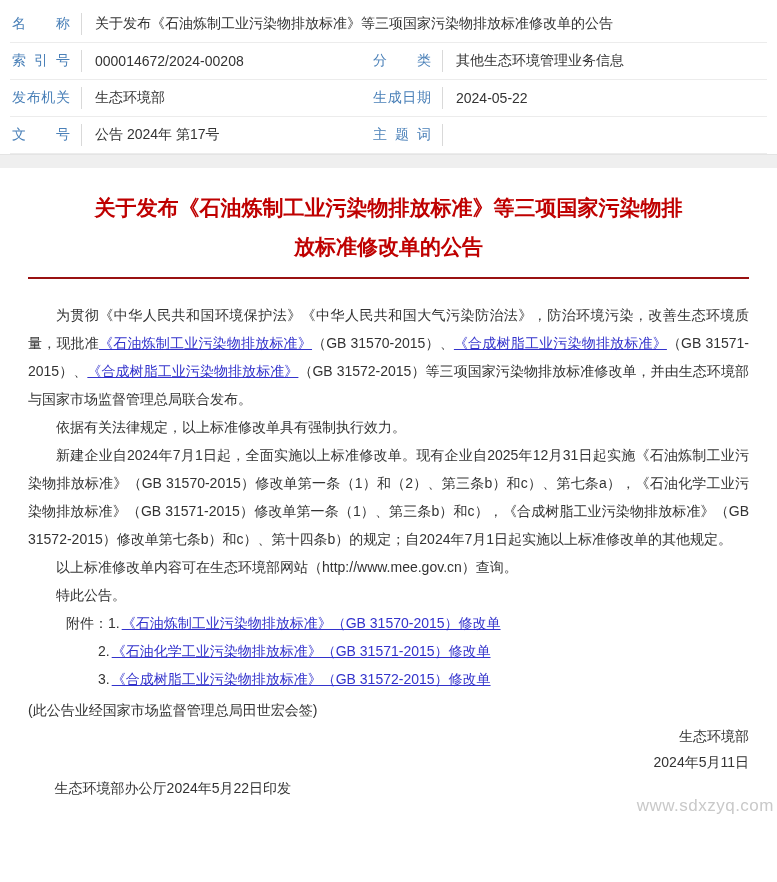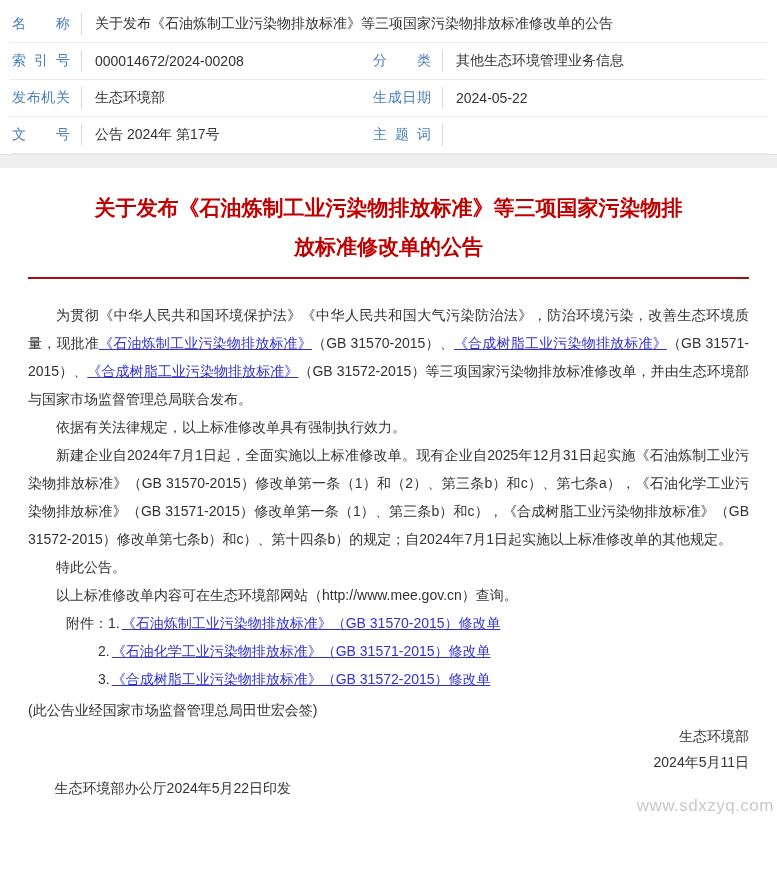--- a/index.html
+++ b/index.html
@@ -123,22 +123,22 @@
   <div class="band"></div>
 
   <div class="docu">
     <h1 class="doc-title">关于发布《石油炼制工业污染物排放标准》等三项国家污染物排放标准修改单的公告</h1>
     <hr class="rule">
 
     <div class="body-text">
       <p class="para"><span>为贯彻《中华人民共和国环境保护法》《中华人民共和国大气污染防治法》，防治环境污染，改善生态环境质量，现批准</span><a class="doclink">《石油炼制工业污染物排放标准》</a><span>（GB 31570-2015）、</span><a class="doclink">《合成树脂工业污染物排放标准》</a><span>（GB 31571-2015）、</span><a class="doclink">《合成树脂工业污染物排放标准》</a><span>（GB 31572-2015）等三项国家污染物排放标准修改单，并由生态环境部与国家市场监督管理总局联合发布。</span></p>
       <p class="para">依据有关法律规定，以上标准修改单具有强制执行效力。</p>
       <p class="para">新建企业自2024年7月1日起，全面实施以上标准修改单。现有企业自2025年12月31日起实施《石油炼制工业污染物排放标准》（GB 31570-2015）修改单第一条（1）和（2）、第三条b）和c）、第七条a），《石油化学工业污染物排放标准》（GB 31571-2015）修改单第一条（1）、第三条b）和c），《合成树脂工业污染物排放标准》（GB 31572-2015）修改单第七条b）和c）、第十四条b）的规定；自2024年7月1日起实施以上标准修改单的其他规定。</p>
+      <p class="para">以上标准修改单内容可在生态环境部网站（http://www.mee.gov.cn）查询。</p>
       <p class="para">特此公告。</p>
-      <p class="para">以上标准修改单内容可在生态环境部网站（http://www.mee.gov.cn）查询。</p>
     </div>
 
     <div class="attachments">
       <p class="att-line first"><span>附件：</span><span class="att-no">1.</span><a class="doclink">《石油炼制工业污染物排放标准》（GB 31570-2015）修改单</a></p>
       <p class="att-line"><span class="att-no">2.</span><a class="doclink">《石油化学工业污染物排放标准》（GB 31571-2015）修改单</a></p>
       <p class="att-line"><span class="att-no">3.</span><a class="doclink">《合成树脂工业污染物排放标准》（GB 31572-2015）修改单</a></p>
     </div>
 
     <div class="closing">
       <p class="cosign">(此公告业经国家市场监督管理总局田世宏会签)</p>

